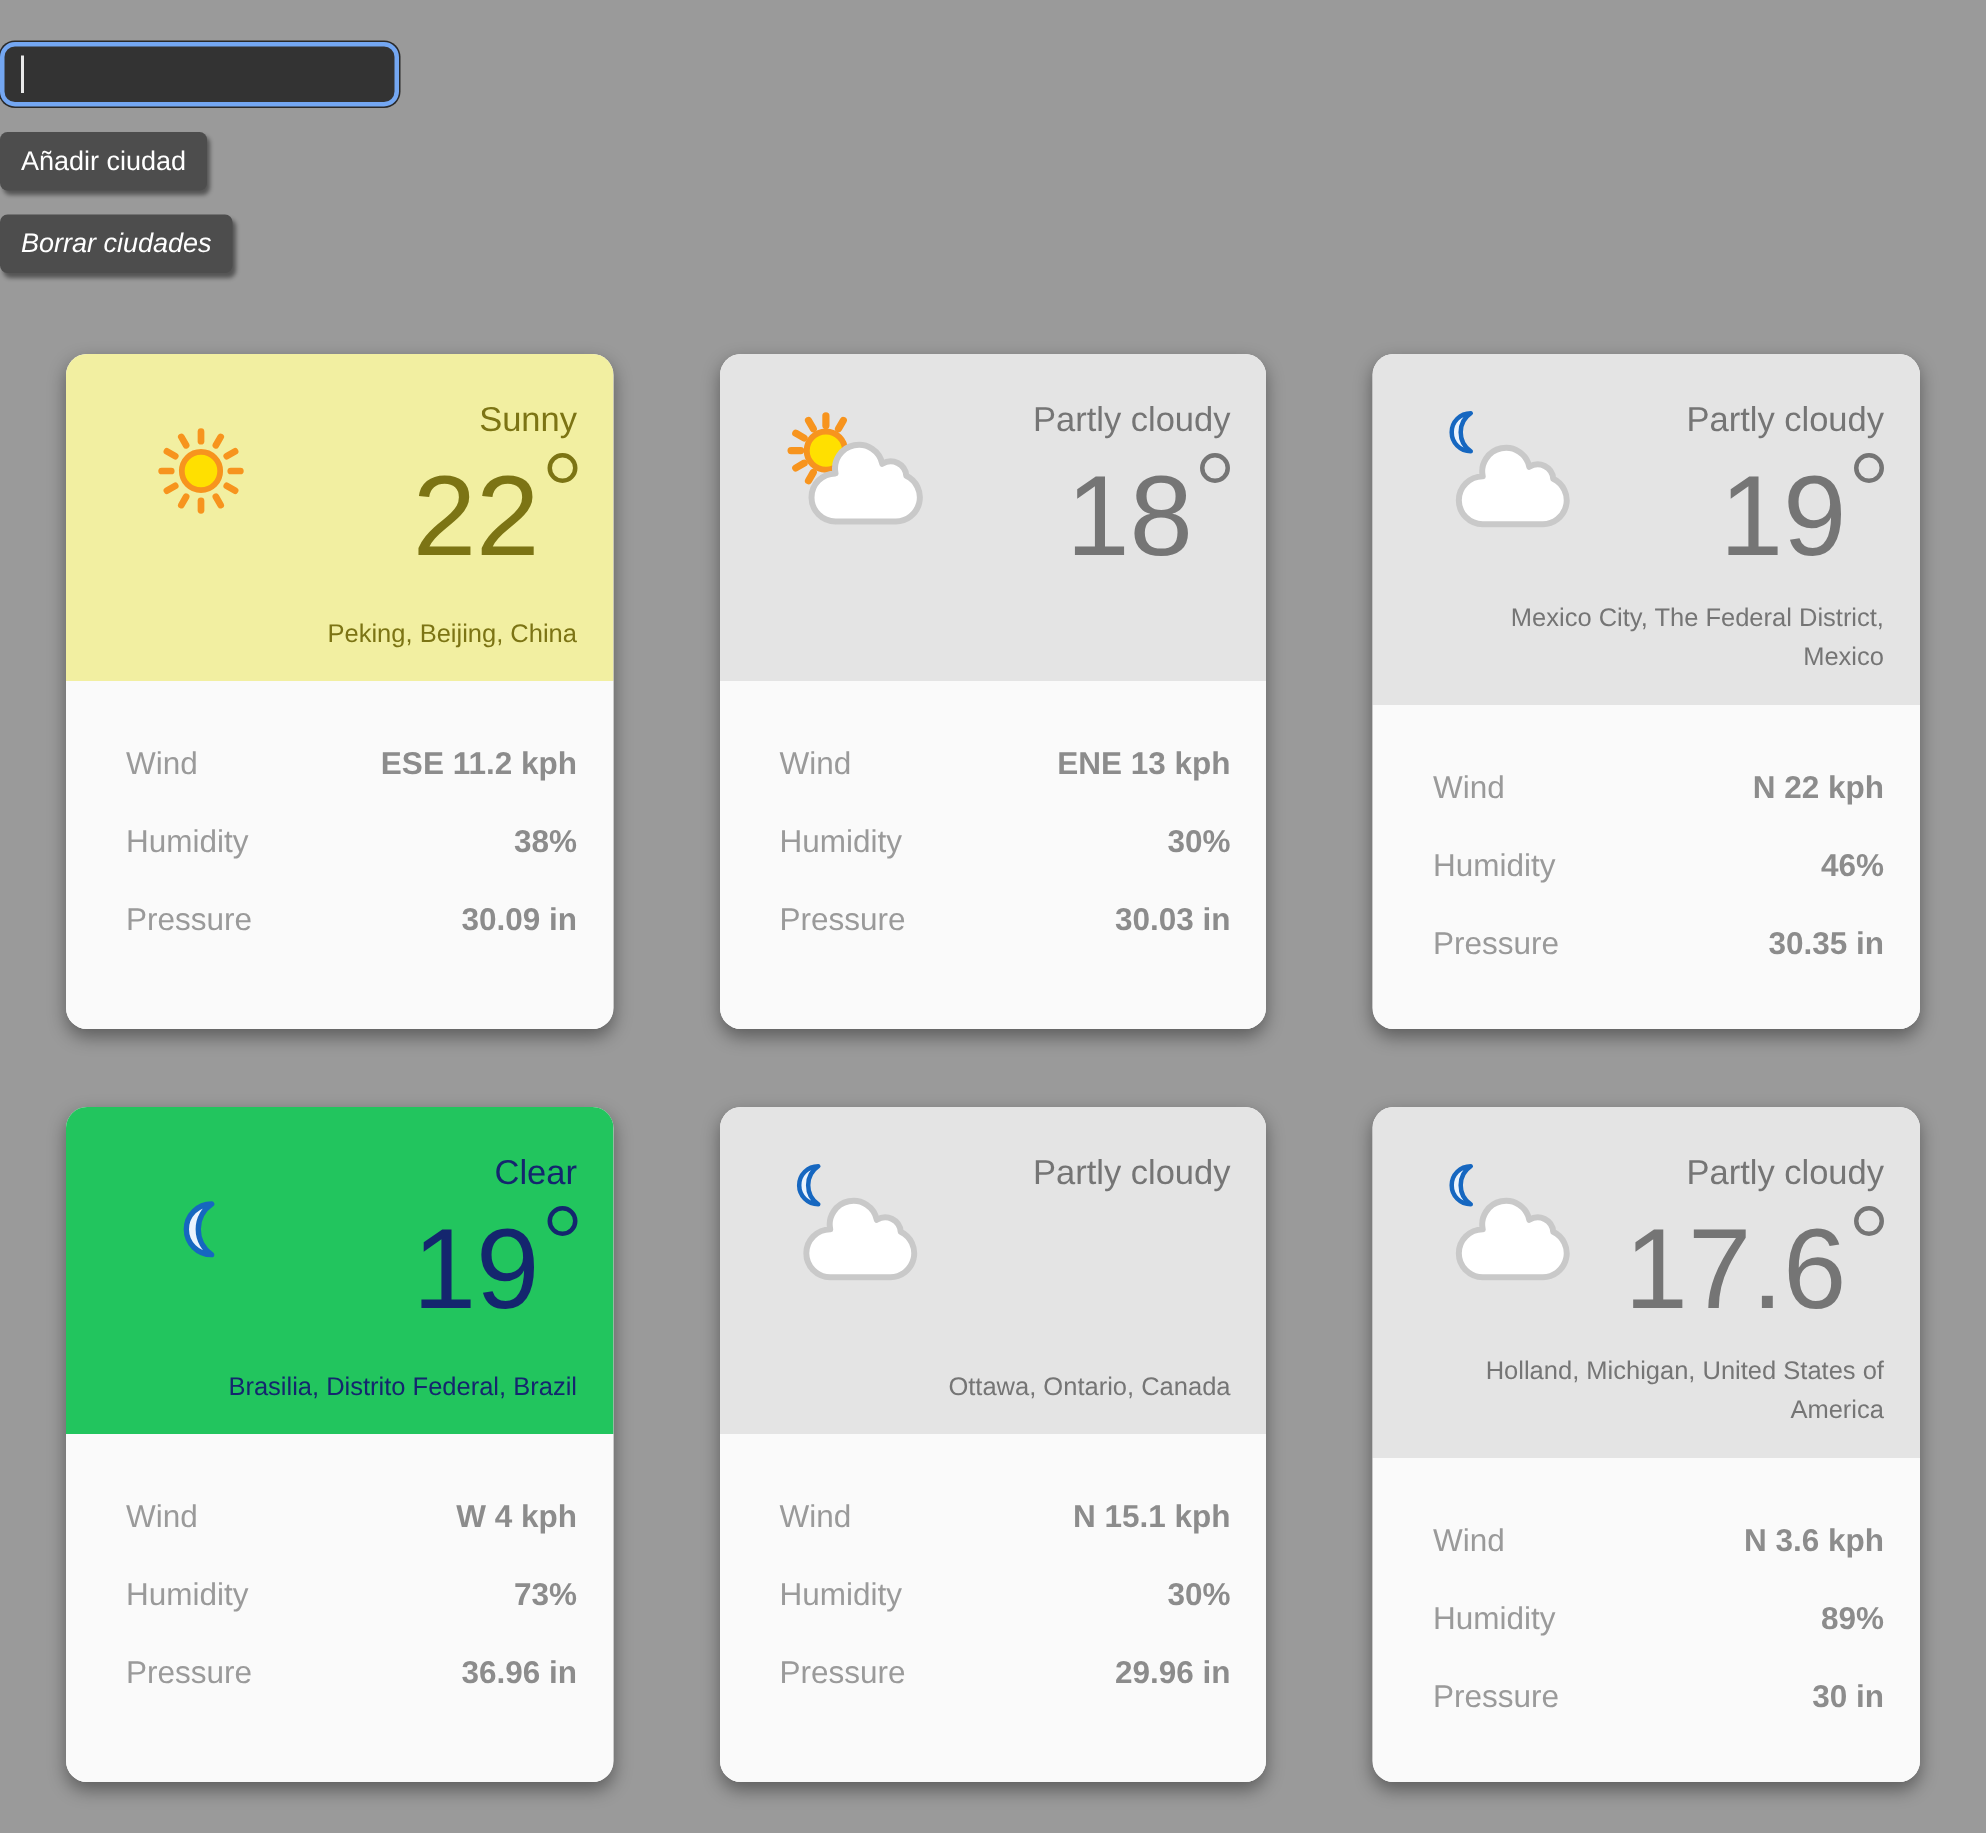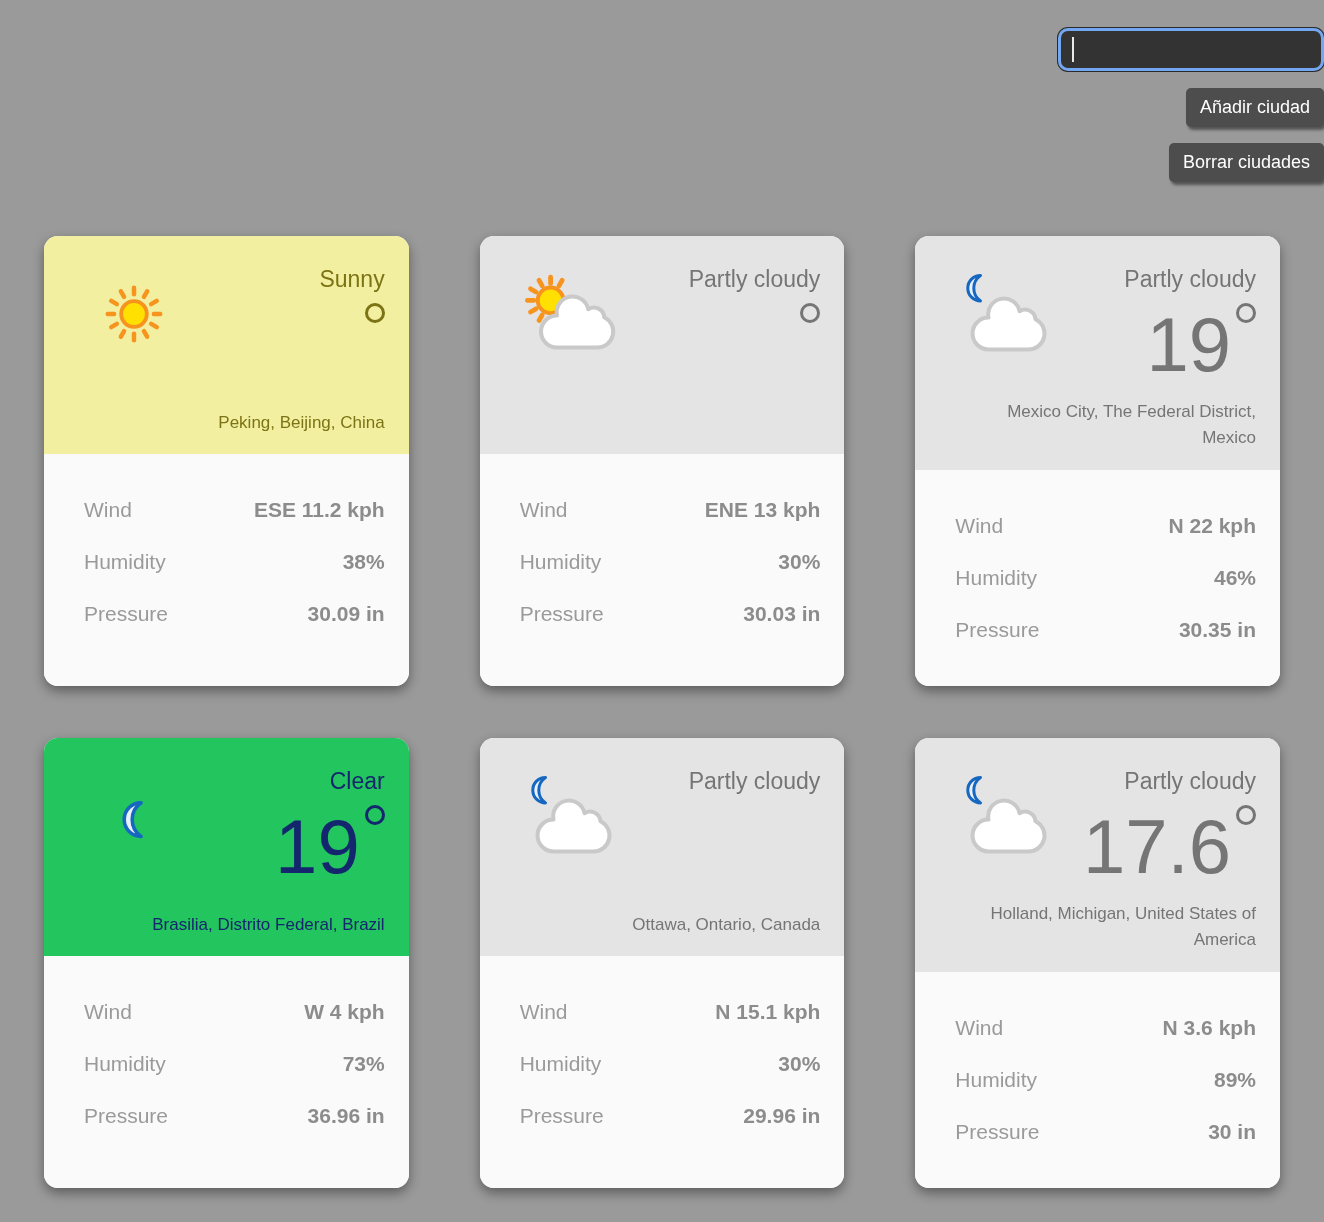--- a/index.html
+++ b/index.html
@@ -8,21 +8,21 @@
     height: 1222px;
     background: #9a9a9a;
     font-family: "Liberation Sans", sans-serif;
     overflow: hidden;
   }
 
   
   .top-controls {
     display: flex;
     flex-direction: column;
-    align-items: flex-end;
+    align-items: flex-start;
     padding-top: 28px;
   }
   .input-wrap { position: relative; }
   .city-input {
     width: 240px;
     height: 33px;
     background: #333333;
     border: 3px solid #74a7f2;
     border-radius: 10px;
     color: #ffffff;
@@ -42,21 +42,21 @@
     background: #4d4d4d;
     color: #ffffff;
     border: none;
     border-radius: 5px;
     font-family: "Liberation Sans", sans-serif;
     font-size: 18px;
     padding: 9px 14px;
     box-shadow: 2px 3px 3px rgba(0,0,0,0.45);
     cursor: pointer;
   }
-  .btn + .btn { margin-top: 16px; }
+  .btn + .btn { margin-top: 16px; font-style: italic; }
 
   
   .cards-grid {
     width: calc(100% - 88px);
     margin: 54px auto 0;
     display: grid;
     grid-template-columns: repeat(3, 1fr);
     gap: 52px 71px;
   }
 
@@ -169,21 +169,21 @@
             <line x1="50" y1="9" x2="50" y2="19" transform="rotate(240 50 50)"></line>
             <line x1="50" y1="9" x2="50" y2="19" transform="rotate(270 50 50)"></line>
             <line x1="50" y1="9" x2="50" y2="19" transform="rotate(300 50 50)"></line>
             <line x1="50" y1="9" x2="50" y2="19" transform="rotate(330 50 50)"></line>
           </g>
           <circle cx="50" cy="50" r="20" fill="#ffe000" stroke="#f7941e" stroke-width="6"></circle>
         </svg>
       </span>
 
       <div class="condition">Sunny</div>
-      <div class="temp"><span class="deg"></span></div>
+      <div class="temp"><span>22</span><span class="deg"></span></div>
       <div class="city">Peking, Beijing, China</div>
     </div>
 
     <div class="card-stats">
       <div class="stat-row">
         <span class="stat-label">Wind</span>
         <span class="stat-value">ESE 11.2 kph</span>
       </div>
       <div class="stat-row">
         <span class="stat-label">Humidity</span>
@@ -211,21 +211,21 @@
             <line x1="33" y1="4" x2="33" y2="12" transform="rotate(30 33 33)"></line>
           </g>
           <circle cx="33" cy="33" r="16" fill="#ffe000" stroke="#f7941e" stroke-width="5"></circle>
           <g transform="translate(16,-8)">
             <path d="M25,60 a20,20 0 0,0 0,40 h50 a20,20 0 0,0 9,-38 a13,13 0 0,0 -20,-10 a15,15 0 0,0 -39,8 z" fill="#ffffff" stroke="#c9c9c9" stroke-width="5" stroke-linejoin="round"></path>
           </g>
         </svg>
       </span>
 
       <div class="condition">Partly cloudy</div>
-      <div class="temp"><span class="deg"></span></div>
+      <div class="temp"><span>18</span><span class="deg"></span></div>
     </div>
 
     <div class="card-stats">
       <div class="stat-row">
         <span class="stat-label">Wind</span>
         <span class="stat-value">ENE 13 kph</span>
       </div>
       <div class="stat-row">
         <span class="stat-label">Humidity</span>
         <span class="stat-value">30%</span>

